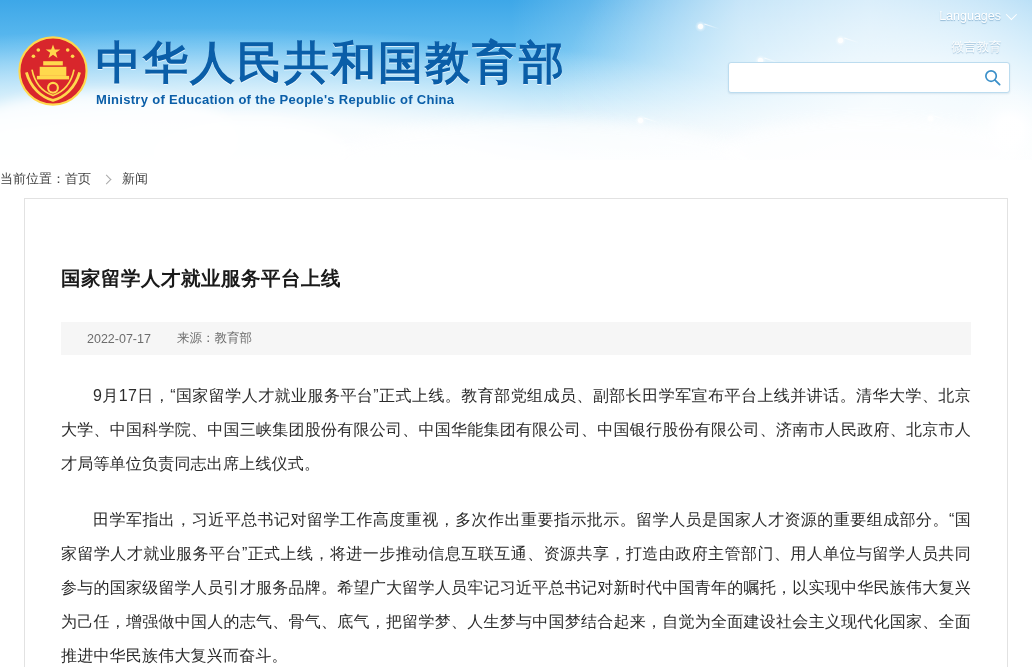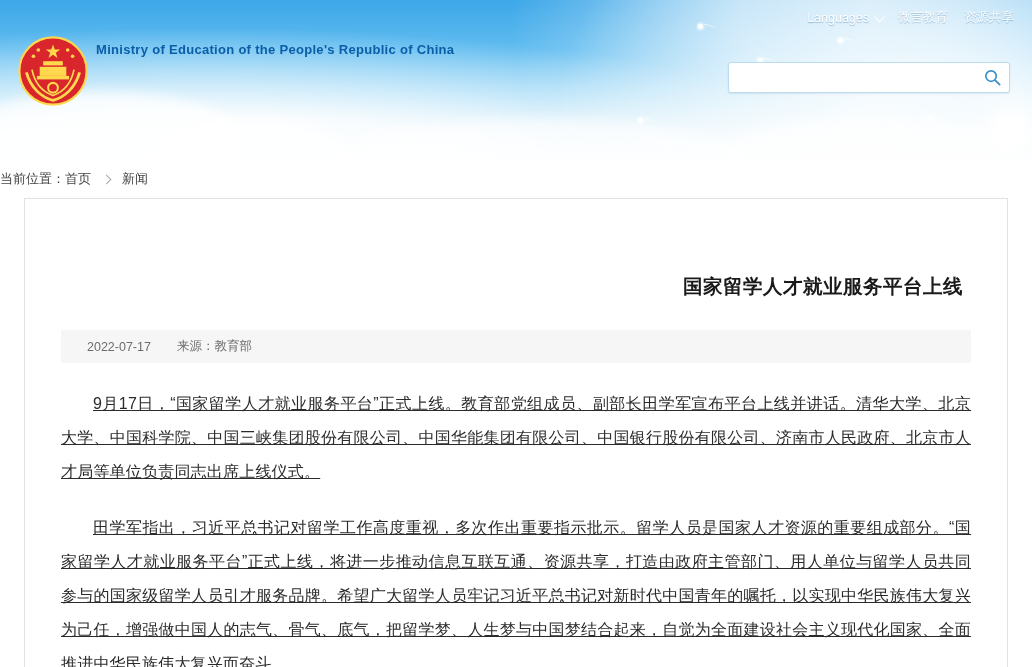--- a/index.html
+++ b/index.html
@@ -75,20 +75,21 @@
   
   .top-links {
     position: absolute;
     top: 9px; right: 18px;
     display: flex;
     align-items: center;
     gap: 16px;
     font-size: 12.5px;
     color: #ffffff;
     z-index: 5;
+    flex-direction: column;
   }
   .top-links a, .top-links span.lang {
     color: #ffffff;
     text-decoration: none;
     white-space: nowrap;
     text-shadow: 0 1px 1px rgba(0,80,140,0.35);
   }
   .lang-wrap { display: flex; align-items: center; gap: 5px; cursor: pointer; }
   .chev {
     display: inline-block;
@@ -183,27 +184,27 @@
   
   .card {
     margin: 0 24px;
     border: 1px solid #e2e2e2;
     border-bottom: 0;
     background: #fff;
     min-height: 463px;
     padding: 0 28px;
   }
   .art-title {
-    text-align: right;
+    text-align: left;
     font-size: 19.5px;
     font-weight: bold;
     color: #1a1a1a;
     letter-spacing: .5px;
     padding: 58px 0 0 0;
-    margin: 16px;
+    margin: 8px;
   }
   .meta {
     margin: 30px 8px 0 8px;
     height: 33px;
     background: #f6f6f6;
     display: flex;
     align-items: center;
     font-size: 12.5px;
     color: #6d6d6d;
   }
@@ -214,21 +215,20 @@
     padding-top: 24px;
     font-size: 16px;
     line-height: 34px;
     color: #2b2b2b;
     letter-spacing: .2px;
     text-align: justify;
   }
   .art-body p {
     margin: 0 0 22px 0;
     text-indent: 2em;
-    text-decoration: underline;
   }
 </style>
 </head>
 <body>
 
 <div id="page">
 
   <div class="banner">
     <div class="cloud c1"></div>
     <div class="cloud c2"></div>
@@ -276,20 +276,21 @@
 
         <polygon points="50,12 52.6,19.4 60.4,19.4 54.1,24.1 56.4,31.5 50,26.9 43.6,31.5 45.9,24.1 39.6,19.4 47.4,19.4" fill="#ffd84d"></polygon>
         <circle cx="29" cy="20" r="2.6" fill="#ffd84d"></circle>
         <circle cx="22" cy="29" r="2.6" fill="#ffd84d"></circle>
         <circle cx="71" cy="20" r="2.6" fill="#ffd84d"></circle>
         <circle cx="78" cy="29" r="2.6" fill="#ffd84d"></circle>
       </svg>
     </div>
 
     <div class="title-block">
+      <div class="title-cn">中华人民共和国教育部</div>
       <div class="title-en">Ministry of Education of the People's Republic of China</div>
     </div>
   </div>
 
   <div class="crumb-bar">
     <span>当前位置：</span>
     <a href="#">首页</a>
     <span class="crumb-sep"></span>
     <a href="#">新闻</a>
   </div>

